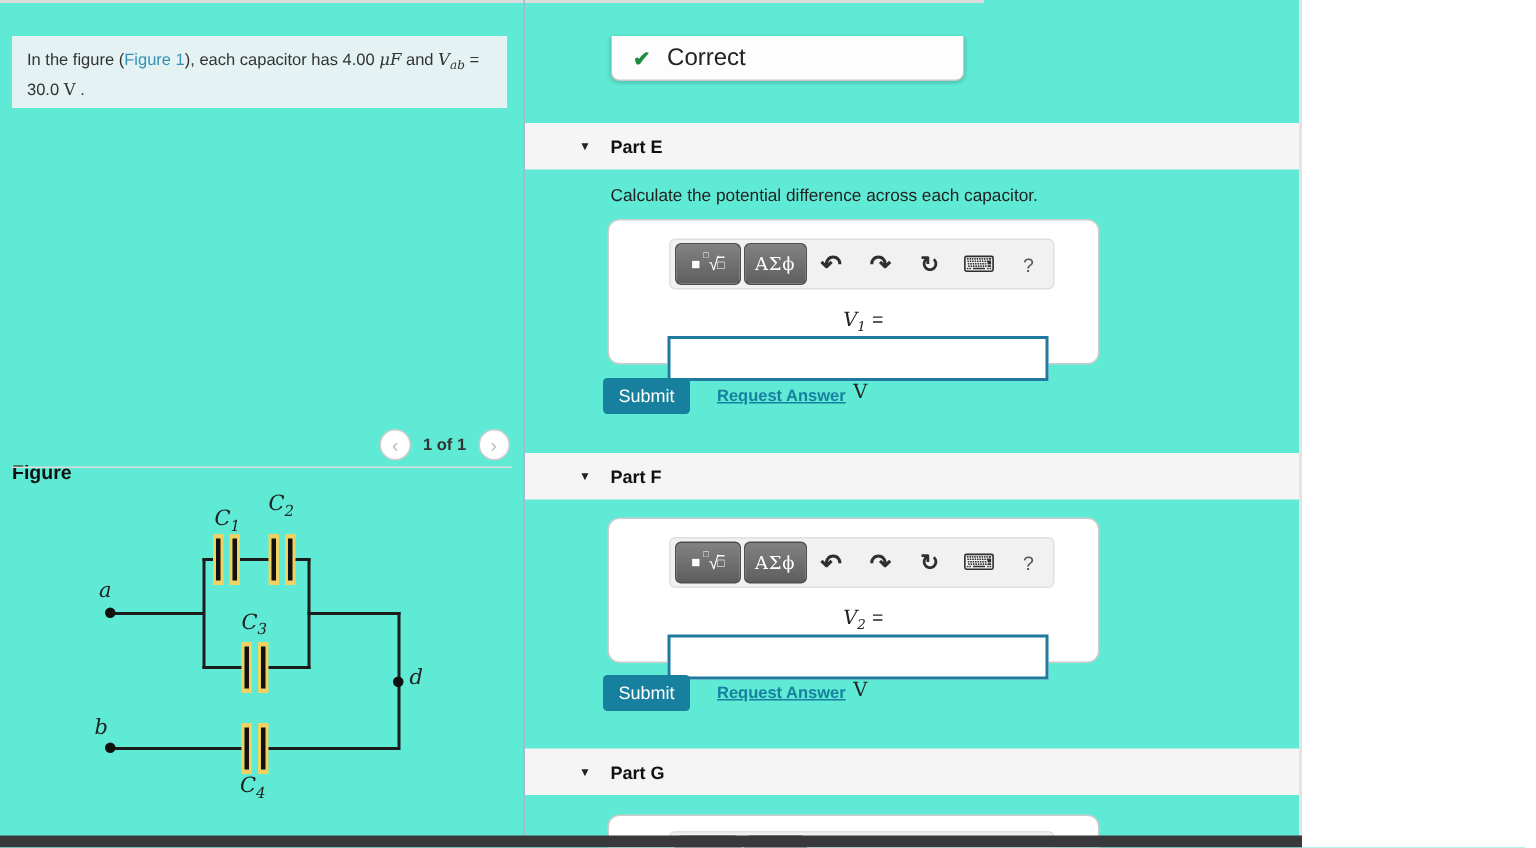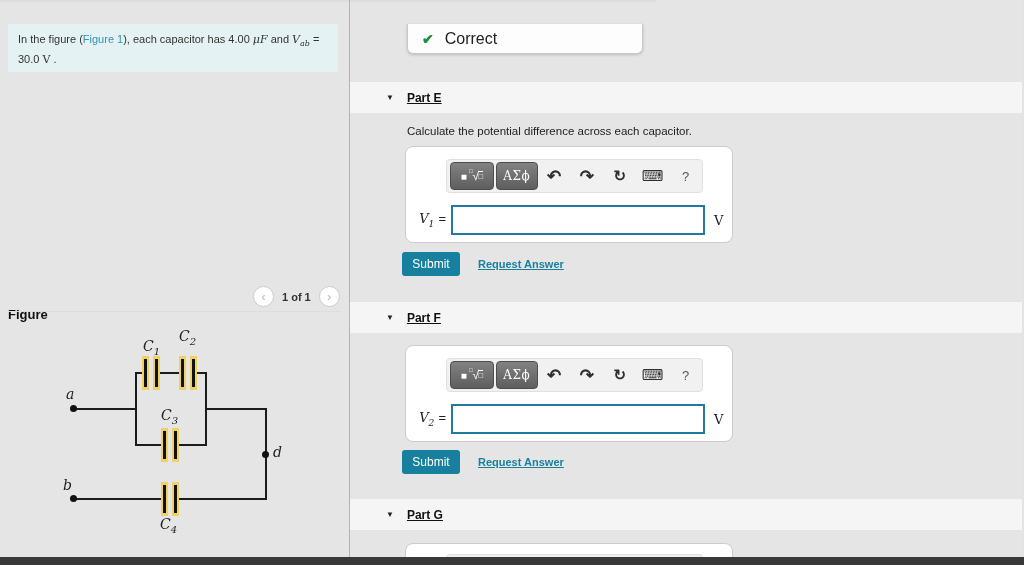--- a/index.html
+++ b/index.html
@@ -1,17 +1,17 @@
 <!DOCTYPE html>
 <html><head>
 <meta charset="utf-8">
 <style>
   * { margin:0; padding:0; box-sizing:border-box; }
   body { font-family:"Liberation Sans", sans-serif; background:#fff; }
-  .page { position:relative; width:1024px; height:565px; overflow:hidden; background:#e5e5e5; }
+  .page { position:relative; width:868px; height:565px; overflow:hidden; background:#5eead4; }
   .top-line { position:absolute; left:0; top:0; width:656px; height:2px; background:#dcdcdc; }
   .divider { position:absolute; left:349px; top:0; width:1px; height:565px; background:#a3b8cc; }
   .right-edge { position:absolute; right:0; top:0; width:2px; height:565px; background:#e3e3e3; }
   .bottom-bar { position:absolute; left:0; top:557px; width:1024px; height:8px; background:#39393b; z-index:50; }
 
   
   .problem-box { position:absolute; left:8px; top:24px; width:330px; height:48px;
       background:#e5f2f3; padding:7px 10px; font-size:11px; color:#333; line-height:1.55; }
   .problem-box .link { color:#3292b4; cursor:pointer; }
   .math { font-family:"DejaVu Serif", serif; font-style:italic; }
@@ -35,21 +35,21 @@
   .right-panel { position:absolute; left:350px; top:0; width:674px; height:565px; }
   .correct-box { position:absolute; left:57px; top:24px; width:236px; height:30px;
       background:#fdfdfd; border:1px solid #c8c8c8; border-top:none; border-radius:0 0 6px 6px;
       box-shadow:0 1px 3px rgba(0,0,0,.18); display:flex; align-items:center; padding-left:14px; gap:11px; }
   .check { color:#1e8e3e; font-size:14px; font-weight:bold; }
   .correct-label { font-size:16px; font-weight:normal; color:#222; }
 
   .part-bar { position:absolute; left:0; width:674px; height:31px; background:#f5f5f5;
       display:flex; align-items:center; cursor:pointer; }
   .part-tri { margin-left:36px; font-size:8px; color:#222; }
-  .part-label { margin-left:13px; font-size:12px; font-weight:bold; color:#111;text-decoration:underline; }
+  .part-label { margin-left:13px; font-size:12px; font-weight:bold; color:#111; }
   .part-desc { position:absolute; left:57px; font-size:11.5px; color:#222; }
 
   .answer-box { position:absolute; left:55px; width:328px; background:#fff;
       border:1px solid #ccc; border-radius:8px; }
   .eq-toolbar { position:absolute; left:40px; top:12px; width:257px; height:34px;
       background:#f1f1f1; border:1px solid #e0e0e0; border-radius:4px;
       display:flex; align-items:center; padding-left:3px; }
   .tb-btn { height:28px; border:1px solid #4e4e4e; border-radius:4px; color:#fff;
       background:linear-gradient(#828282,#5e5e5e); font-size:12px; cursor:pointer;
       display:flex; align-items:center; justify-content:center; }
@@ -57,21 +57,21 @@
   .tb-btn.greek { width:42px; font-family:"DejaVu Serif", serif; font-size:12px; letter-spacing:.5px; }
   .g-sq { font-size:10px; margin-right:2px; }
   .g-sup { font-size:6px; position:relative; top:-5px; }
   .g-root { font-size:12px; }
   .g-rad { font-size:8px; border-top:1px solid #fff; margin-left:-1px; }
   .tb-icon { width:33px; text-align:center; color:#2f2f2f; cursor:pointer; }
   .tb-icon.undo, .tb-icon.redo { font-size:17px; font-weight:bold; }
   .tb-icon.reset { font-size:15px; font-weight:bold; }
   .tb-icon.kbd { font-size:15px; }
   .tb-icon.help { font-size:13px; color:#555; }
-  .answer-row { position:absolute; left:0; top:58px; width:100%; display:flex; align-items:center; }
+  .answer-row { position:absolute; left:0; top:58px; width:100%; display:flex; align-items:center;flex-direction:column; }
   .var-label { width:40px; text-align:right; font-family:"DejaVu Serif", serif; font-style:italic;
       font-size:13px; color:#222; }
   .var-label .eq-sign { font-style:normal; font-family:"Liberation Sans",sans-serif; }
   .var-label sub { font-size:9px; }
   .answer-input { margin-left:5px; width:254px; height:30px; border:2px solid #2079a0; background:#fff;
       font-size:13px; padding:0 6px; outline:none; }
   .unit { margin-left:9px; font-family:"DejaVu Serif", serif; font-size:13px; color:#222; }
 
   .submit-btn { position:absolute; left:52px; width:58px; height:24px; background:#17809e; color:#fff;
       border:none; border-radius:3px; font-size:12px; cursor:pointer; }

